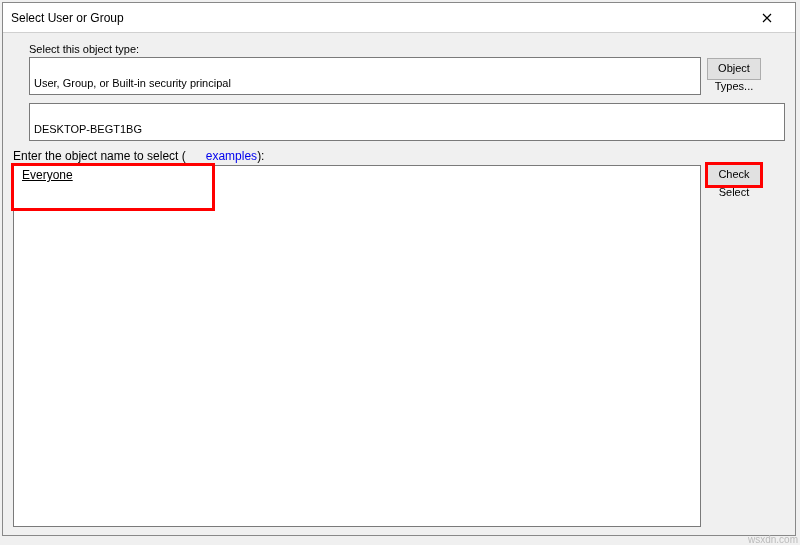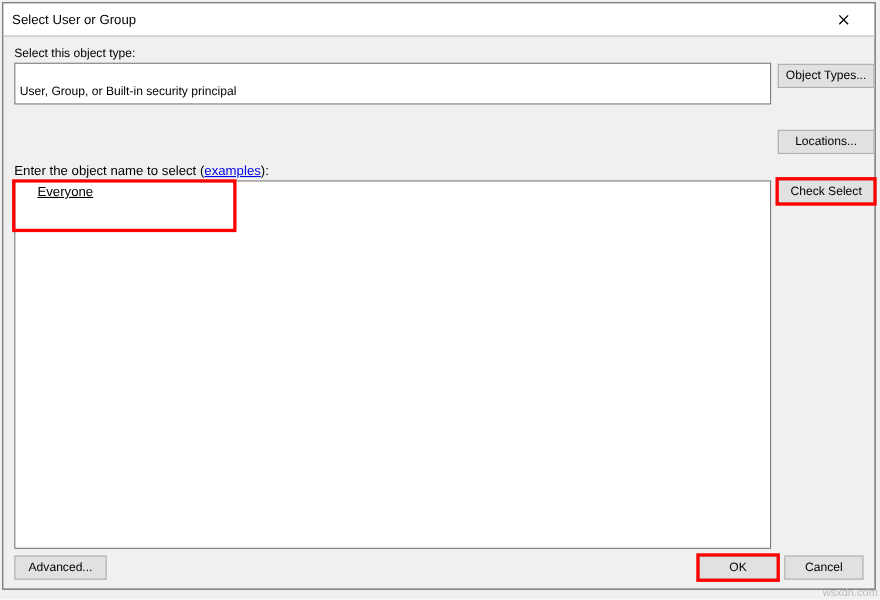--- a/index.html
+++ b/index.html
@@ -4,31 +4,31 @@
   <style>
     * { box-sizing: border-box; margin: 0; padding: 0; font-family: "Segoe UI", Tahoma, sans-serif; font-size: 12px; }
     body { background: #f0f0f0; width: 800px; height: 545px; position: relative; }
     .window { width: 794px; height: 534px; background: #404040; border: 1px solid #888; position: absolute; top: 2px; left: 2px; display: flex; flex-direction: column; }
     .titlebar { height: 30px; background: #fff; border-bottom: 1px solid #d0d0d0; display: flex; align-items: center; padding: 0 8px; justify-content: space-between; }
     .titlebar .title { font-size: 12px; }
     .titlebar .close { width: 40px; height: 28px; display: flex; align-items: center; justify-content: center; cursor: default; }
     .titlebar .close svg { width: 10px; height: 10px; }
     .content { flex: 1; background: #f0f0f0; padding: 10px 10px 8px 10px; display: flex; flex-direction: column; position: relative; }
     .label { font-size: 11px; margin-bottom: 2px; color: #000; }
-    .row { display: flex; align-items: flex-start; gap: 6px; margin-bottom: 8px; }
+    .row { display: flex; align-items: flex-start; gap: 6px; margin-bottom: 8px; margin-left: 16px; }
     .field { flex: 1; }
     .textbox { width: 100%; height: 20px; background: #fff; border: 1px solid #7a7a7a; padding: 18px 4px; font-size: 11px; line-height: 14px; color: #000; overflow: hidden; white-space: nowrap; }
-    .btn { width: 88px; height: 22px; background: #e1e1e1; border: 1px solid #adadad; font-size: 11px; text-align: center; line-height: 18px; cursor: default; }
+    .btn { width: 54px; height: 22px; background: #e1e1e1; border: 1px solid #adadad; font-size: 11px; text-align: center; line-height: 18px; cursor: default; }
     .multiline-wrap { flex: 1; display: flex; gap: 6px; }
-    .multiline { flex: 1; background: #fff; border: 1px solid #7a7a7a; padding: 2px 20px; font-size: 11px; color: #000; position: relative; }
+    .multiline { flex: 1; background: #fff; border: 1px solid #7a7a7a; padding: 2px 8px; font-size: 11px; color: #000; position: relative; }
     .multiline .entered { text-decoration: underline; }
     .right-col { width: 78px; display: flex; flex-direction: column; gap: 6px; align-items: flex-start; }
     .bottombar { display: flex; align-items: center; gap: 6px; padding-top: 6px; }
     .spacer { flex: 1; }
-    .link { color: #0000ee; text-decoration: underline; cursor: pointer; }
+    .link { color: #0000ee; cursor: pointer; margin-left: 20px; }
     .highlight-red { outline: 3px solid #ff0000; outline-offset: -1px; }
     .highlight-red-box { border: 3px solid #ff0000; position: absolute; pointer-events: none; }
     .watermark { position: absolute; right: 2px; bottom: 0; font-size: 10px; color: #bbb; font-family: Liberation Sans, sans-serif; }
 
     
     #hl-objectname { left: 8px; top: 130px; width: 204px; height: 48px; }
   </style>
 </head>
 <body>
 
@@ -50,45 +50,37 @@
         <div class="label">Select this object type:</div>
         <div class="textbox">User, Group, or Built-in security principal</div>
       </div>
       <div class="right-col" style="padding-top:15px;">
         <button class="btn">Object Types...</button>
       </div>
     </div>
 
     <div class="row">
       <div class="field">
-      </div>
-      <div class="right-col" style="padding-top:15px;">
-        <button class="btn">Locations...</button>
+        <div class="textbox">DESKTOP-BEGT1BG</div>
       </div>
     </div>
 
     <div class="multiline-wrap">
       <div class="field" style="display:flex;flex-direction:column;">
         <div class="label">
           <span>Enter the object name to select (</span><span class="link">examples</span><span>):</span>
         </div>
         <div class="multiline" style="flex:1;">
           <span class="entered">Everyone</span>
         </div>
       </div>
       <div class="right-col" style="padding-top:15px;">
         <button class="btn highlight-red">Check Select</button>
       </div>
     </div>
 
     <div id="hl-objectname" class="highlight-red-box"></div>
 
-    <div class="bottombar">
-      <button class="btn" style="width:84px;">Advanced...</button>
-      <div class="spacer"></div>
-      <button class="btn highlight-red" style="width:72px;">OK</button>
-      <button class="btn" style="width:72px;">Cancel</button>
-    </div>
 
   </div>
 </div>
 
 <div class="watermark">wsxdn.com</div>
 
 </body></html>

